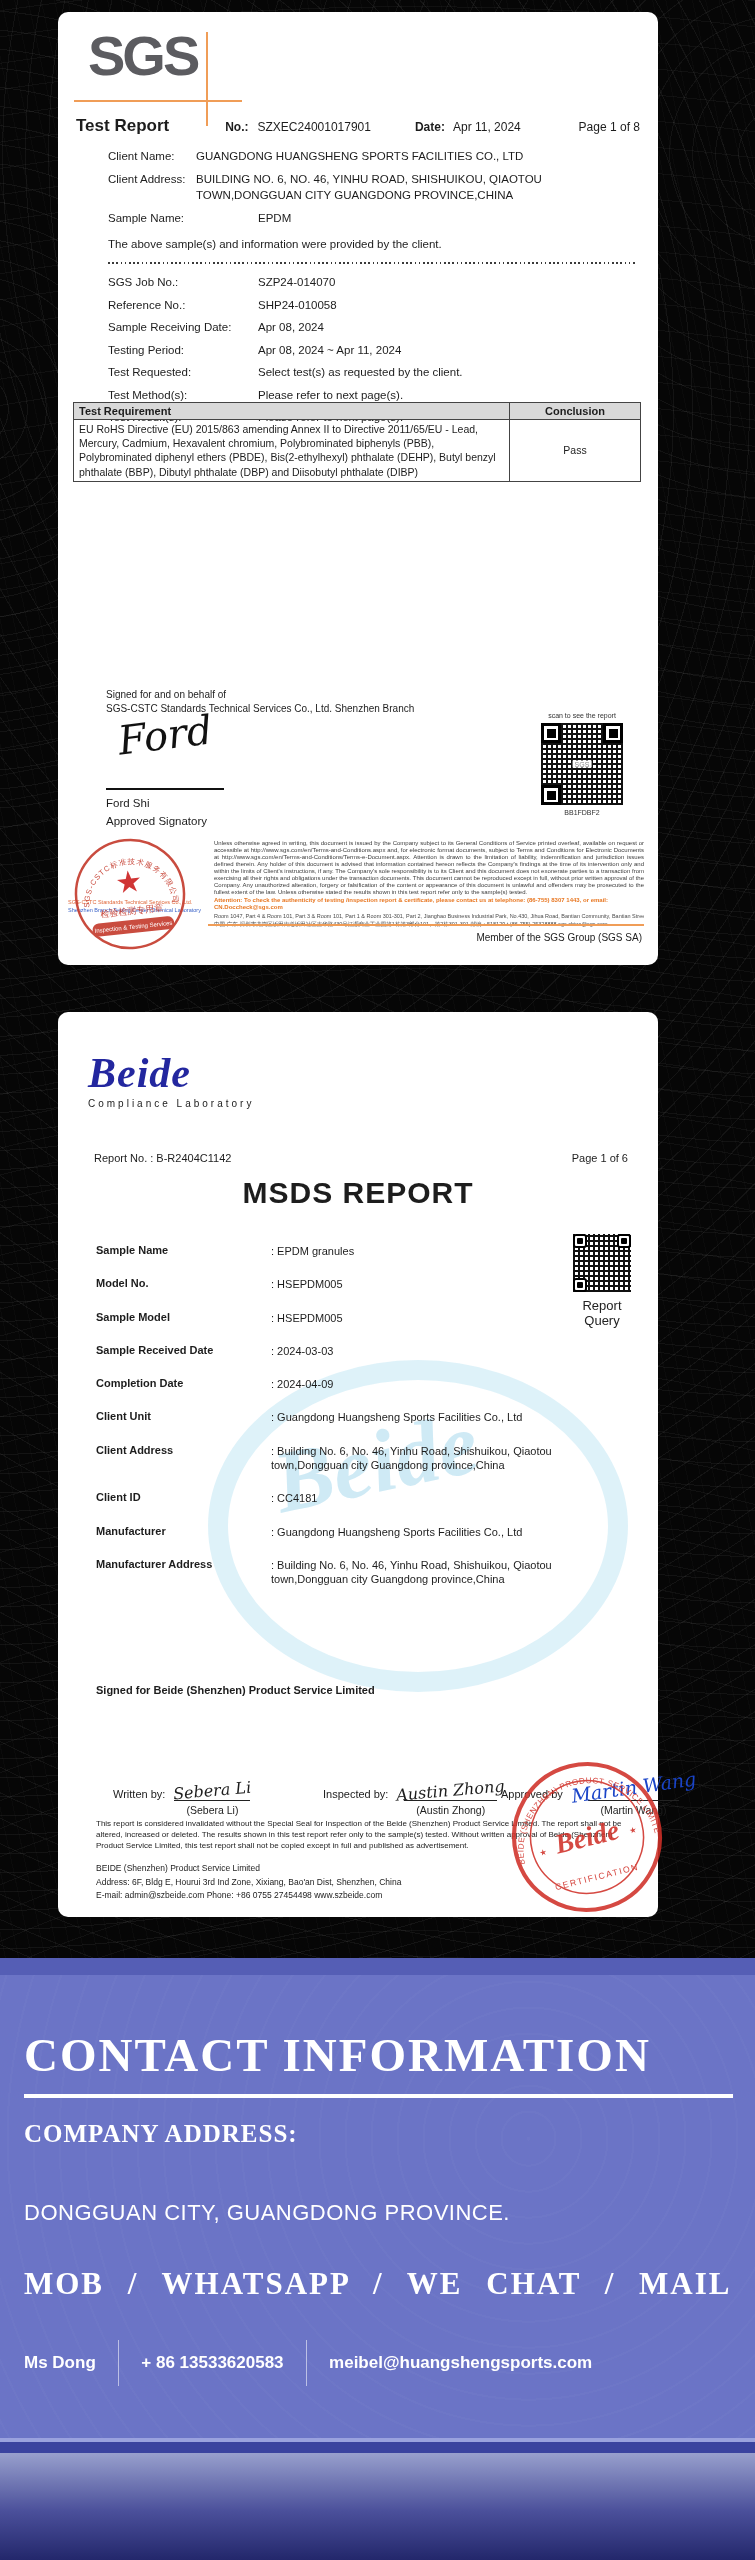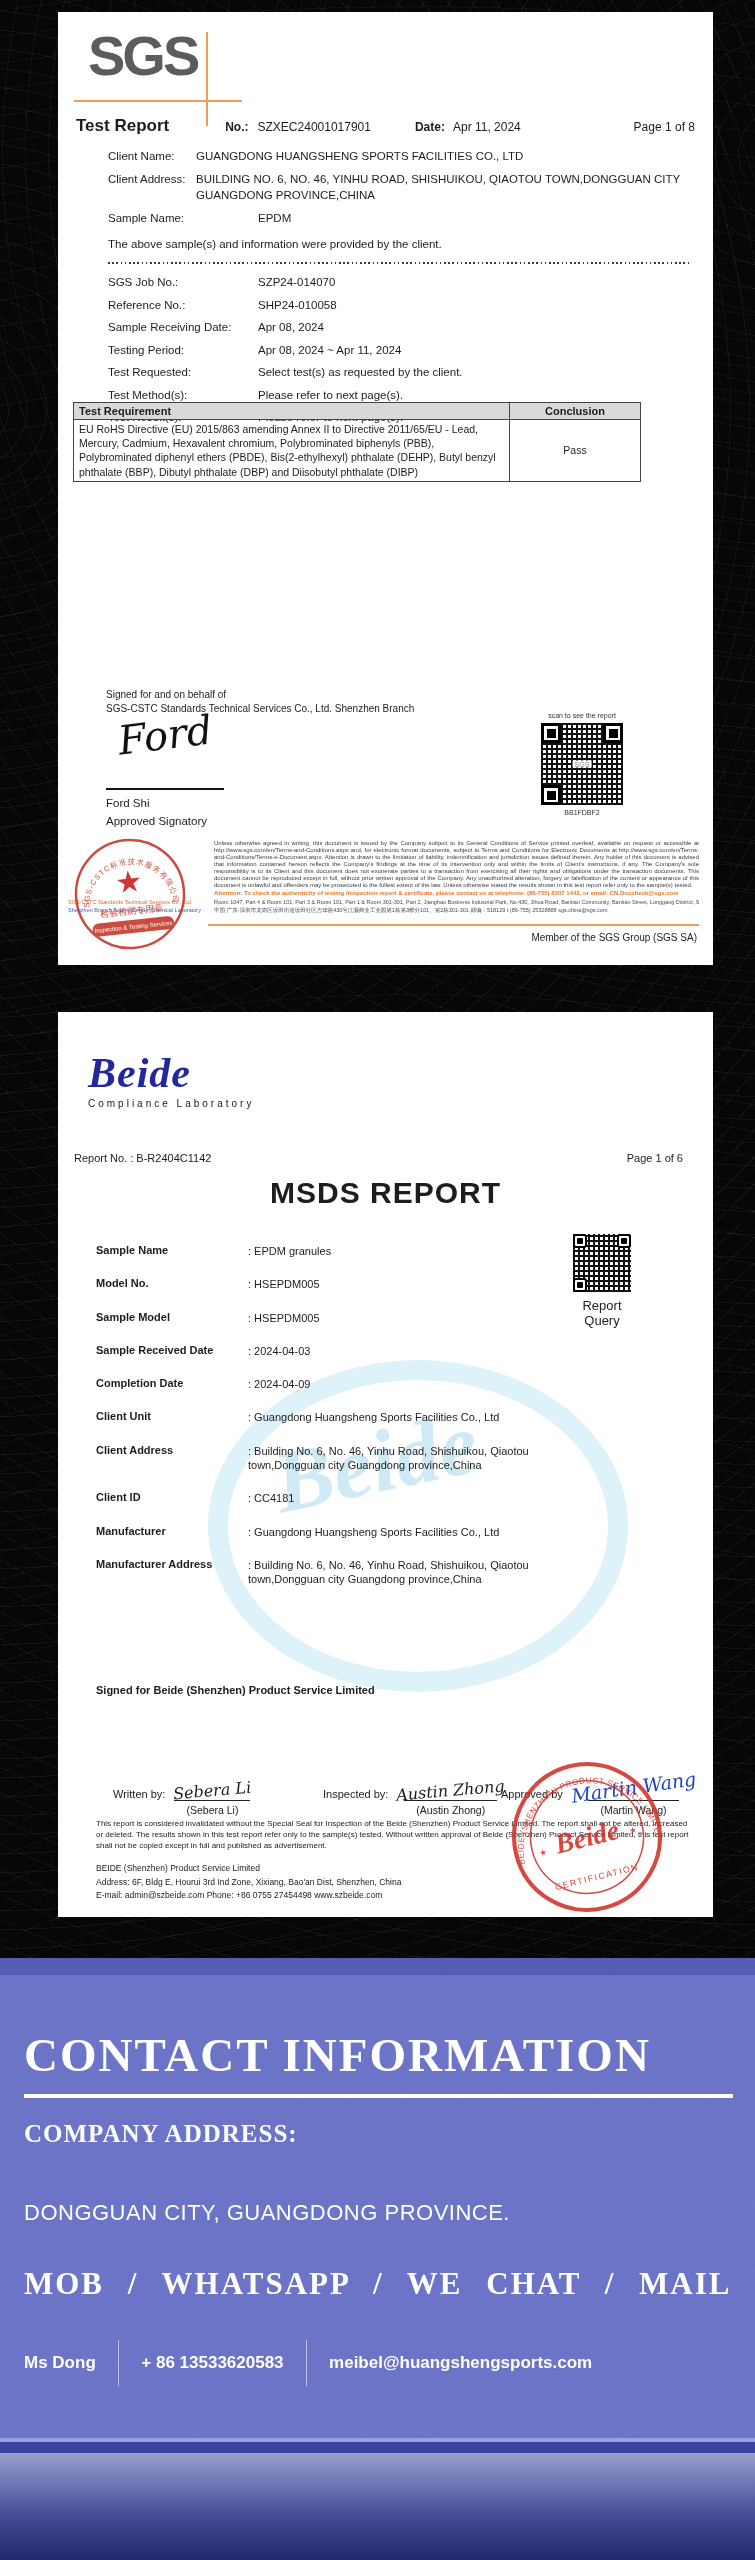--- a/index.html
+++ b/index.html
@@ -6,21 +6,21 @@
   #canvas{
     position:relative;width:755px;height:2560px;overflow:hidden;
     font-family:"Liberation Sans",sans-serif;
     background-color:#060606;
     background-image:
       repeating-radial-gradient(circle at -4% 16%, rgba(255,255,255,0.055) 0 1px, transparent 1px 19px),
       repeating-radial-gradient(circle at 104% 6%, rgba(255,255,255,0.05) 0 1px, transparent 1px 23px),
       repeating-radial-gradient(circle at 55% 112%, rgba(255,255,255,0.045) 0 1px, transparent 1px 26px),
       repeating-linear-gradient(78deg, rgba(255,255,255,0.02) 0 1px, transparent 1px 13px);
   }
-  .doc{position:absolute;left:58px;width:655px;background:#fff;color:#1d1d1d;}
+  .doc{position:absolute;left:58px;width:600px;background:#fff;color:#1d1d1d;border-radius:10px;}
   .doc1{top:12px;height:953px;}
   .doc2{top:1012px;height:905px;}
 
   
   .sgs-logo{position:absolute;left:30px;top:16px;width:170px;height:86px;}
   .sgs-logo .txt{font-weight:bold;font-size:56px;color:#5c5c60;letter-spacing:-3px;line-height:1;}
   .sgs-logo .hline{position:absolute;left:-14px;top:72px;width:168px;height:2px;background:#f09d57;}
   .sgs-logo .vline{position:absolute;left:118px;top:4px;width:2px;height:94px;background:#f09d57;}
 
   .sgs-header{position:absolute;left:18px;right:18px;top:104px;display:flex;align-items:baseline;font-size:12px;white-space:nowrap;}
@@ -85,26 +85,26 @@
   .attention{font-size:6px;line-height:7px;color:#e87722;font-weight:bold;margin-top:1px;}
   .addr-en{font-size:5.5px;color:#4a4a4a;margin-top:2px;white-space:nowrap;overflow:hidden;}
   .addr-cn{font-size:5.5px;color:#4a4a4a;margin-top:2px;white-space:nowrap;overflow:hidden;}
   .orange-rule{position:absolute;left:150px;right:14px;top:912px;border-bottom:2px solid #f09d57;}
   .member-line{position:absolute;right:16px;top:920px;font-size:10px;color:#222;}
 
   
   .beide-logo{position:absolute;left:30px;top:40px;}
   .beide-logo .txt{font-family:"Liberation Serif",serif;font-style:italic;font-weight:bold;font-size:42px;color:#23279f;line-height:1;letter-spacing:1px;}
   .beide-logo .sub{font-size:10px;letter-spacing:3px;color:#222;margin-top:4px;}
-  .b-reportline{position:absolute;left:16px;right:30px;top:140px;display:flex;font-size:11px;}
+  .b-reportline{position:absolute;left:36px;right:30px;top:140px;display:flex;font-size:11px;}
   .b-reportline .pg{margin-left:auto;}
   .b-title{position:absolute;left:0;right:0;top:164px;text-align:center;font-weight:bold;font-size:30px;letter-spacing:1px;}
 
   .b-rows{position:absolute;left:38px;top:232px;width:460px;font-size:11px;z-index:1;}
-  .brow{display:flex;margin-bottom:19px;}
+  .brow{display:flex;margin-bottom:19px;gap:23px;}
   .brow .bl{flex:0 0 152px;font-weight:bold;}
   .brow .bv{flex:1;line-height:1.3;}
 
   .qr2-wrap{position:absolute;left:505px;top:220px;width:78px;text-align:center;z-index:1;}
   .qr2{width:62px;height:62px;margin:0 auto;}
   .qr2 .qr-finder{width:10px;height:10px;border-width:2.5px;border-radius:3px;}
   .qr2 .qr-finder::after{inset:2px;border-radius:1px;}
   .qr2-cap{font-size:13px;color:#222;margin-top:4px;}
 
   .watermark-ring{position:absolute;left:150px;top:348px;width:380px;height:292px;border:20px solid rgba(168,221,240,0.38);border-radius:50%;z-index:0;}
@@ -309,21 +309,21 @@
       <div class="brow">
         <span class="bl">Model No.</span>
         <span class="bv">: HSEPDM005</span>
       </div>
       <div class="brow">
         <span class="bl">Sample Model</span>
         <span class="bv">: HSEPDM005</span>
       </div>
       <div class="brow">
         <span class="bl">Sample Received Date</span>
-        <span class="bv">: 2024-04-03</span>
+        <span class="bv">: 2024-03-03</span>
       </div>
       <div class="brow">
         <span class="bl">Completion Date</span>
         <span class="bv">: 2024-04-09</span>
       </div>
       <div class="brow">
         <span class="bl">Client Unit</span>
         <span class="bv">: Guangdong Huangsheng Sports Facilities Co., Ltd</span>
       </div>
       <div class="brow">

